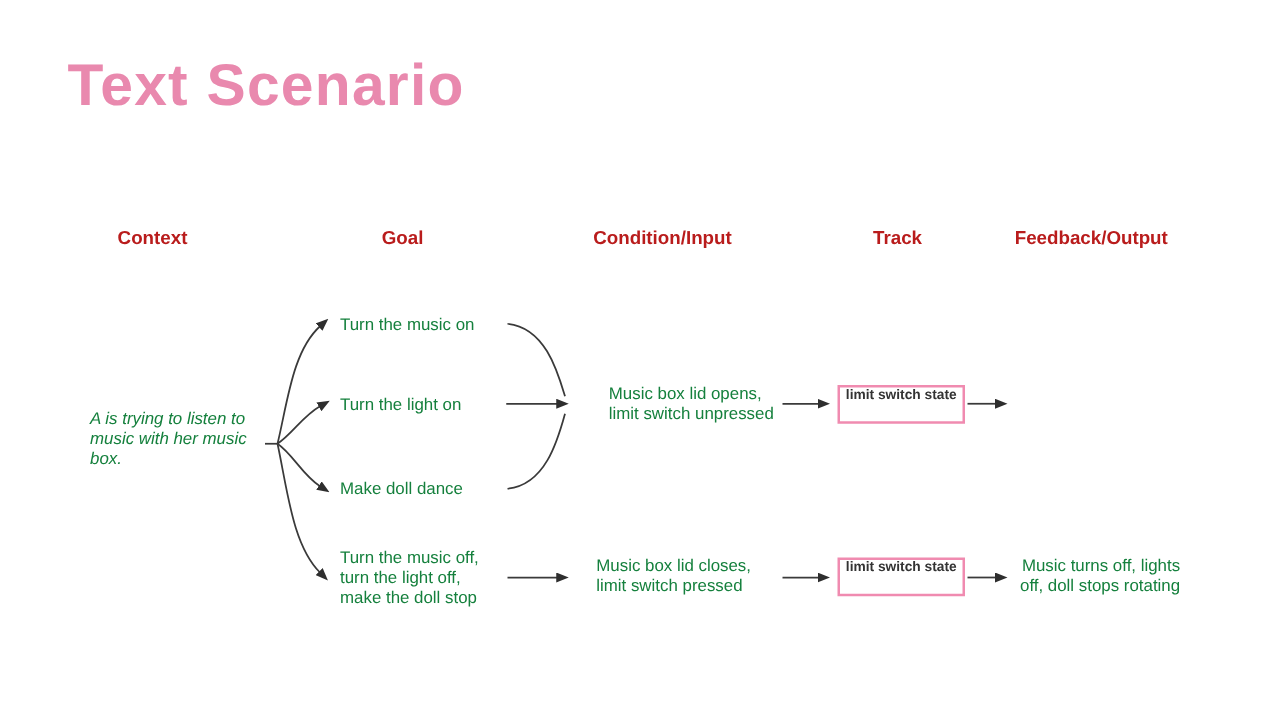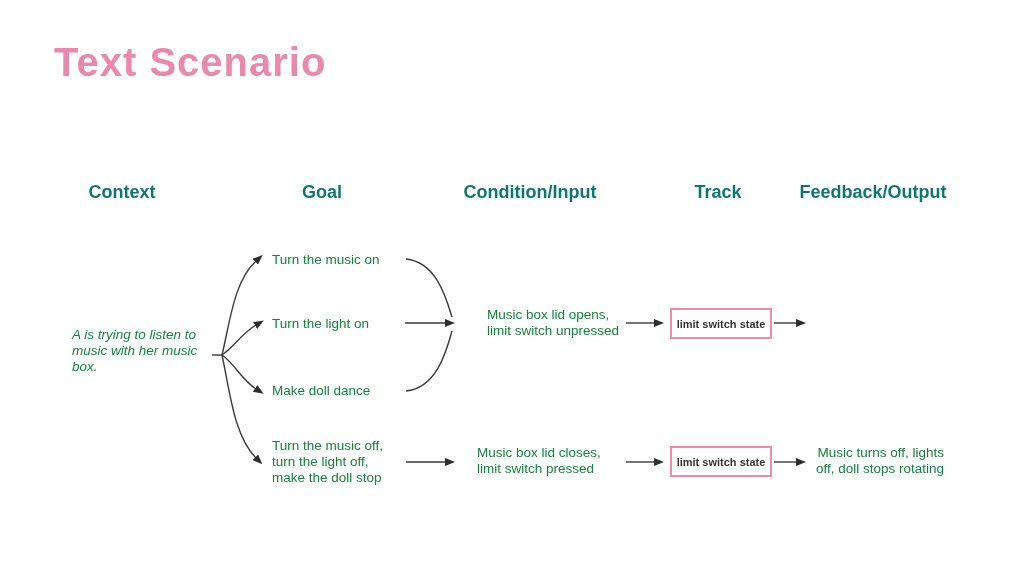--- a/index.html
+++ b/index.html
@@ -11,32 +11,32 @@
   }
   .slide {
     position: relative;
     width: 1024px; height: 576px;
     background: #ffffff;
   }
   .title {
     position: absolute;
     left: 54px; top: 40px;
     margin: 0;
-    font-size: 40px;
+    font-size: 47px;
     font-weight: 800;
     letter-spacing: 1px;
     color: var(--pink, #e989ae);
   }
   .col-header {
     position: absolute;
     top: 182px;
     transform: translateX(-50%);
-    font-size: 18px;
+    font-size: 15px;
     font-weight: 700;
-    color: #0f766e;
+    color: #b91c1c;
     white-space: nowrap;
   }
   .body-text {
     position: absolute;
     font-size: 13.5px;
     line-height: 16px;
     color: #15803d;
     white-space: pre-line;
   }
   .context-text { left: 72px; top: 327px; width: 150px; font-style: italic; }
@@ -49,21 +49,21 @@
   .fb-1   { left: 816px; top: 307px; }
   .fb-2   { left: 816px; top: 445px; text-align: right; }
   .track-box {
     position: absolute;
     left: 670px;
     width: 102px; height: 31px;
     box-sizing: border-box;
     border: 2px solid var(--box-pink, #f08bb0);
     background: #ffffff;
     display: flex;
-    align-items: center;
+    align-items: flex-start;
     justify-content: center;
   }
   .track-box-1 { top: 308px; }
   .track-box-2 { top: 446px; }
   .track-box span {
     font-size: 11px;
     font-weight: 700;
     color: #333333;
     white-space: nowrap;
   }

